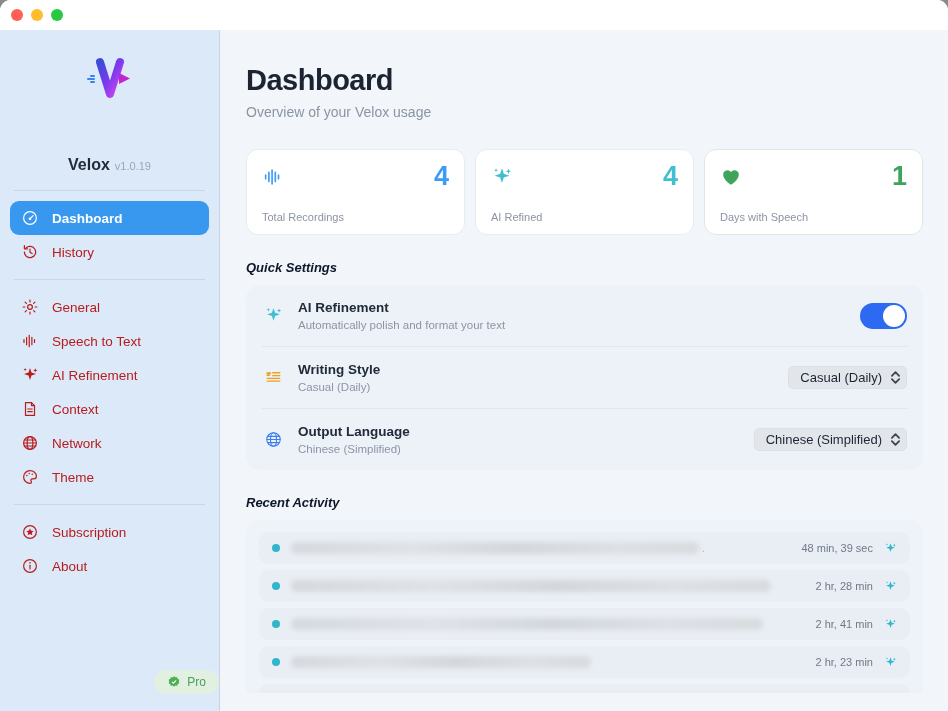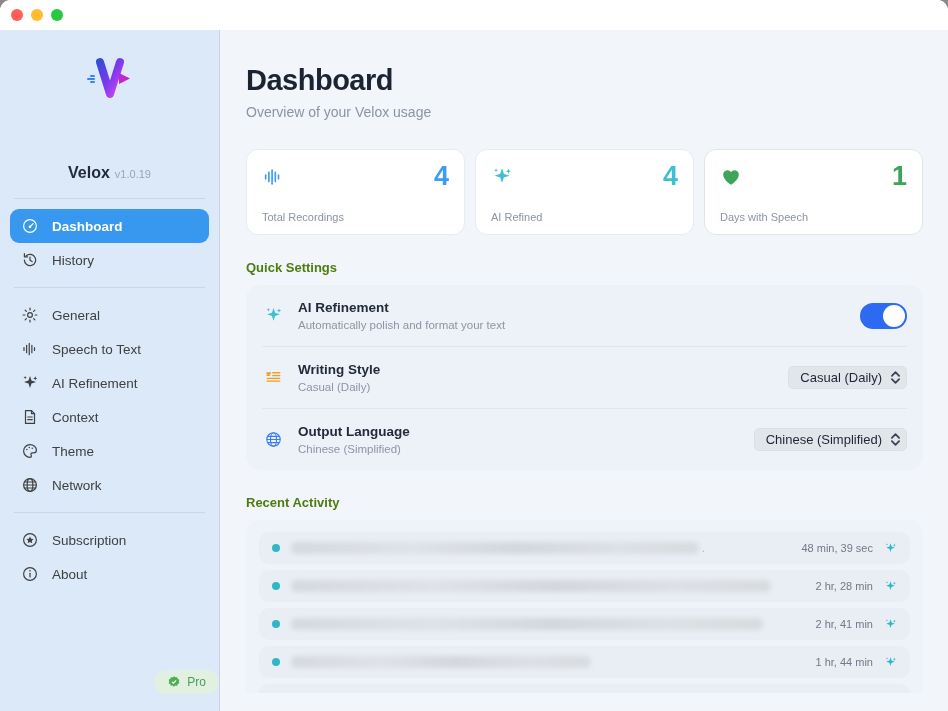--- a/index.html
+++ b/index.html
@@ -15,29 +15,29 @@
   .tl { width: 12px; height: 12px; border-radius: 50%; }
   .tl.red    { background: #ff5f57; }
   .tl.yellow { background: #febc2e; }
   .tl.green  { background: #28c840; }
 
   .body-row { flex: 1; display: flex; min-height: 0; }
 
   
   .sidebar { width: 220px; flex: 0 0 220px; background: #dbe9f9;
              border-right: 1px solid #c5d5e6; display: flex; flex-direction: column; }
-  .logo-wrap { display: flex; flex-direction: column; align-items: center; padding-top: 26px; gap: 8px; }
+  .logo-wrap { display: flex; flex-direction: column; align-items: center; padding-top: 26px; }
   .app-name-row { margin-top: 10px; display: flex; align-items: baseline; gap: 5px; }
   .app-name { font-size: 16px; font-weight: bold; color: #232b38; }
   .app-version { font-size: 11px; color: #9aa6b4; margin-top: 48px; }
   .side-div { height: 1px; background: #c8d6e5; margin: 16px 14px 10px 14px; }
   .side-div.mid { margin: 10px 14px; }
   .nav { display: flex; flex-direction: column; padding: 0 10px; }
   .nav-item { display: flex; align-items: center; gap: 13px; height: 34px;
-              padding: 0 10px; border-radius: 9px; color: #404040; cursor: default; }
+              padding: 0 10px; border-radius: 9px; color: #b91c1c; cursor: default; }
   .nav-item .nav-label { font-size: 13.5px; font-weight: 500; }
   .nav-item.active { background: #3898f0; color: #ffffff; }
   .nav-item.active .nav-label { font-weight: bold; }
   .nav-icon { width: 19px; height: 19px; display: flex; align-items: center; justify-content: center; }
   .nav-icon svg { width: 18px; height: 18px; stroke: currentColor; fill: none;
                   stroke-width: 1.6; stroke-linecap: round; stroke-linejoin: round; }
   .spacer { flex: 1; }
   .pro-wrap { display: flex; justify-content: flex-end; padding-bottom: 17px; }
   .pro-badge { display: inline-flex; align-items: center; gap: 6px; background: #e2f0e2;
                border-radius: 13px; padding: 5px 13px; }
@@ -56,21 +56,21 @@
                justify-content: space-between; }
   .stat-card.tint-orange { border-color: #f0e0c6; }
   .stat-card.tint-green  { border-color: #dcebd9; }
   .stat-top { display: flex; align-items: flex-start; justify-content: space-between; }
   .stat-icon { width: 22px; height: 22px; display: flex; align-items: center; margin-top: 3px; }
   .stat-icon svg { width: 22px; height: 22px; }
   .stat-value { font-size: 27px; font-weight: bold; line-height: 1; }
   .stat-label { font-size: 11px; color: #8b94a3; }
 
   
-  .section-title { font-size: 13px; font-weight: bold; color: #4d7c0f; margin-top: 25px; }
+  .section-title { font-size: 13px; font-weight: bold; color: #0f172a; margin-top: 25px; font-style: italic; }
 
   
   .panel { background: #edf2f9; border-radius: 14px; margin-top: 10px; padding: 0 16px; }
   .qs-row { display: flex; align-items: center; padding: 15px 0; }
   .qs-row + .qs-row { border-top: 1px solid #e0e6ee; }
   .qs-icon { width: 22px; display: flex; justify-content: center; margin-right: 14px; flex: 0 0 22px; }
   .qs-icon svg { width: 19px; height: 19px; }
   .qs-text { display: flex; flex-direction: column; gap: 4px; }
   .qs-title { font-size: 13.5px; font-weight: 600; color: #222b3a; }
   .qs-sub { font-size: 11.5px; color: #8c95a4; }
@@ -248,32 +248,32 @@
           <span class="nav-icon">
               <svg viewBox="0 0 24 24">
                 <use href="#i-doc"></use>
               </svg>
             </span>
           <span class="nav-label">Context</span>
         </div>
         <div class="nav-item">
           <span class="nav-icon">
               <svg viewBox="0 0 24 24">
+                <use href="#i-globe"></use>
+              </svg>
+            </span>
+          <span class="nav-label">Network</span>
+        </div>
+        <div class="nav-item">
+          <span class="nav-icon">
+              <svg viewBox="0 0 24 24">
                 <use href="#i-palette"></use>
               </svg>
             </span>
           <span class="nav-label">Theme</span>
-        </div>
-        <div class="nav-item">
-          <span class="nav-icon">
-              <svg viewBox="0 0 24 24">
-                <use href="#i-globe"></use>
-              </svg>
-            </span>
-          <span class="nav-label">Network</span>
         </div>
       </div>
 
       <div class="side-div mid"></div>
 
       <div class="nav">
         <div class="nav-item">
           <span class="nav-icon">
               <svg viewBox="0 0 24 24">
                 <use href="#i-starcircle"></use>
@@ -444,21 +444,21 @@
           <span class="act-spark" style="color:#2fb7c9">
               <svg viewBox="0 0 24 24" style="fill:currentColor">
                 <use href="#i-sparkle-fill"></use>
               </svg>
             </span>
         </div>
 
         <div class="act-row">
           <span class="act-dot"></span>
           <span class="act-bar" style="width: 300px;"></span>
-          <span class="act-time">1 hr, 44 min</span>
+          <span class="act-time">2 hr, 23 min</span>
           <span class="act-spark" style="color:#2fb7c9">
               <svg viewBox="0 0 24 24" style="fill:currentColor">
                 <use href="#i-sparkle-fill"></use>
               </svg>
             </span>
         </div>
 
         <div class="act-row partial"></div>
       </div>
     </div>

